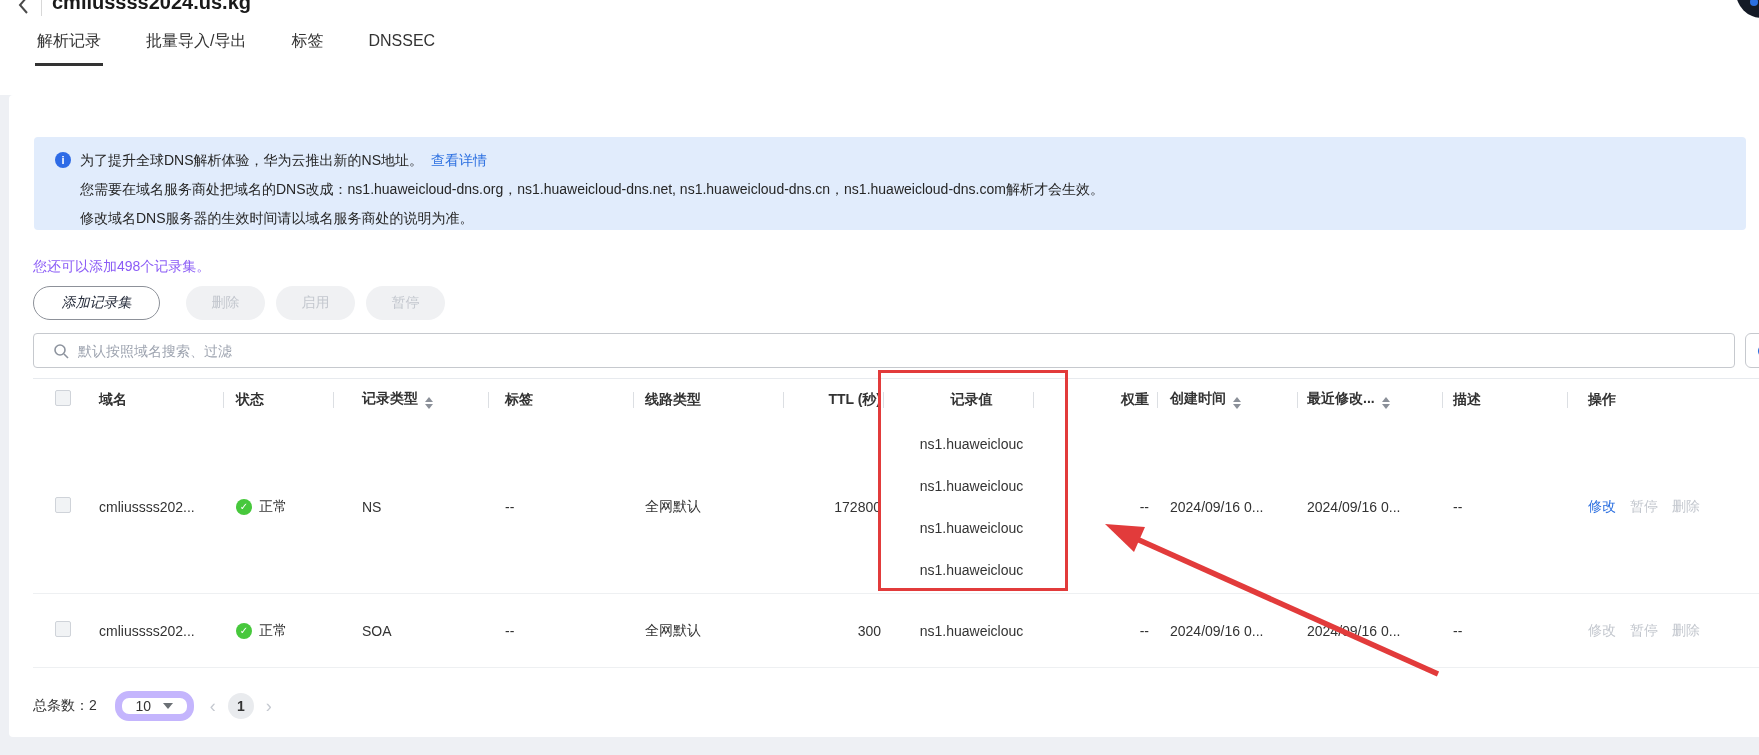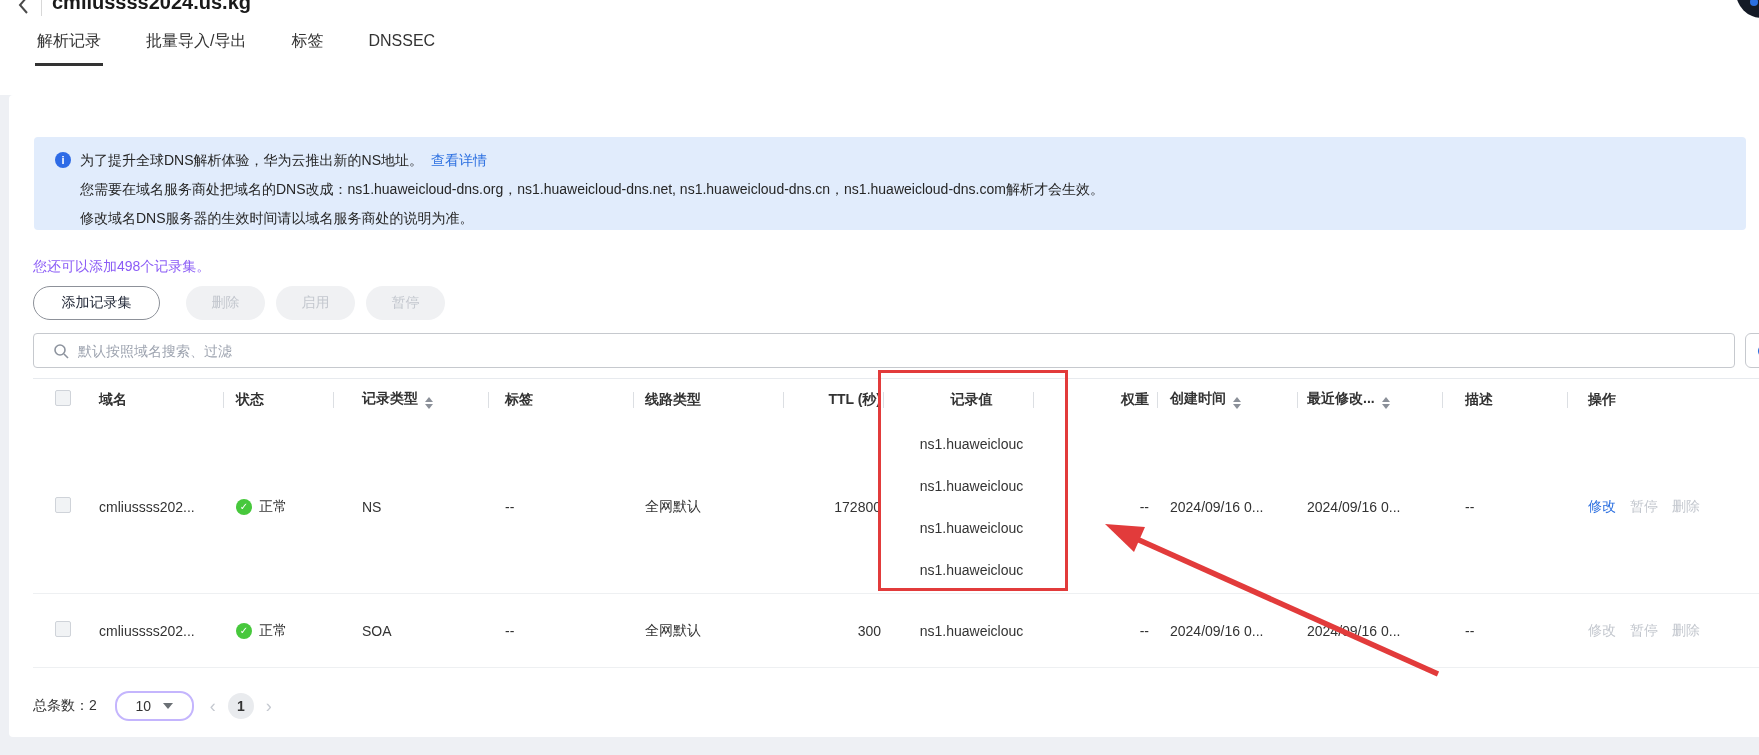--- a/index.html
+++ b/index.html
@@ -32,21 +32,21 @@
     color:#fff; font-size:11px; font-weight:bold; font-style:normal; display:flex; align-items:center; justify-content:center; }
   .b-line { position:absolute; left:46px; height:20px; line-height:20px; font-size:14px; color:#262626; white-space:nowrap; }
   .b-line1 { top:13px; } .b-line2 { top:42px; } .b-line3 { top:71px; }
   .b-link { color:#2b6fe0; margin-left:8px; cursor:pointer; }
 
   .quota { position:absolute; left:24px; top:163px; font-size:14px; color:#8b5cf6; }
 
   
   .toolbar { position:absolute; left:24px; top:191px; display:flex; align-items:center; }
   .btn { height:34px; border-radius:18px; font-size:14px; display:flex; align-items:center; justify-content:center; cursor:pointer; }
-  .btn-add { width:127px; background:#fff; border:1px solid #8d9199; color:#252b3a; margin-right:26px; }
+  .btn-add { width:127px; background:#fff; border:1px solid #8d9199; color:#252b3a; margin-right:26px;font-style:italic; }
   .btn-dis { width:79px; background:#f0f1f3; border:none; color:#c3c7ce; margin-right:11px; cursor:default; }
 
   
   .searchbar { position:absolute; left:24px; top:238px; width:1702px; height:35px; background:#fff;
     border:1px solid #c6c9ce; border-radius:4px; display:flex; align-items:center;padding-left:7px; }
   .search-icon { margin:0 9px 0 12px; flex:none; }
   .searchbar input { flex:1; border:none; outline:none; font-size:14px; color:#333; background:transparent; font-family:inherit; }
   .searchbar input::placeholder { color:#9ea4b0; }
   .refreshbtn { position:absolute; left:1736px; top:238px; width:40px; height:35px; background:#fff;
     border:1px solid #c6c9ce; border-radius:6px; display:flex; align-items:center; justify-content:center; cursor:pointer; }
@@ -61,21 +61,21 @@
   .c2 { width:135px; padding-left:11px; }
   .c3 { width:110px; padding-left:13px; }
   .c4 { width:155px; padding-left:29px; }
   .c5 { width:145px; padding-left:17px; }
   .c6 { width:150px; padding-left:12px; }
   .c7 { width:100px; padding-right:2px; text-align:right;padding-left:33px; }
   .c8 { width:150px; padding-left:27px;text-align:center; }
   .c9 { width:124px; padding-right:8px; text-align:right; }
   .c10 { width:140px; padding-left:13px; }
   .c11 { width:145px; padding-left:10px; }
-  .c12 { width:125px; padding-left:23px; }
+  .c12 { width:125px; padding-left:11px; }
   .c13 { width:193px; padding-left:21px; }
   .thead .sep { position:relative; }
   .thead .sep::before { content:""; position:absolute; left:0; top:50%; margin-top:-8px; width:1px; height:16px; background:#dcdfe3; }
   .checkbox { display:inline-block; width:16px; height:16px; border:1px solid #cfd3d9; background:#f1f3f5; border-radius:2px; cursor:pointer; }
   .sort { display:inline-flex; flex-direction:column; margin-left:7px; vertical-align:1px; cursor:pointer; }
   .sort i { display:block; width:0; height:0; border-left:4px solid transparent; border-right:4px solid transparent; }
   .sort .up { border-bottom:5px solid #8b9099; margin-bottom:2px; }
   .sort .dn { border-top:5px solid #8b9099; }
   .status { display:flex; align-items:center; }
   .status-dot { width:16px; height:16px; border-radius:50%; background:#47c83c; color:#fff; font-size:10px; font-weight:bold;
@@ -83,21 +83,21 @@
   .vals { display:flex; flex-direction:column; justify-content:center; }
   .vals span { line-height:42px; display:block; }
   .actions { display:flex; }
   .act { margin-right:14px; cursor:pointer; }
   .act.on { color:#2b6fe0; }
   .act.off { color:#c3c7ce; }
 
   
   .pagination { position:absolute; left:24px; top:595px; height:32px; display:flex; align-items:center; font-size:14px; }
   .pg-total { color:#333; }
-  .pg-size { margin-left:18px; width:79px; height:30px; border:2px solid #c4b5fd; border-radius:14px; background:#fff;
+  .pg-size { margin-left:18px; width:79px; height:30px; border:7px solid #c4b5fd; border-radius:14px; background:#fff;
     display:flex; align-items:center; justify-content:center; cursor:pointer; }
   .pg-size .val { margin-right:12px; }
   .chev-dn { width:0; height:0; border-left:5px solid transparent; border-right:5px solid transparent; border-top:6px solid #6b7075; }
   .pg-arrow { margin-left:16px; color:#c5c9d0; font-size:18px; line-height:18px; cursor:pointer; }
   .pg-page { margin-left:12px; width:26px; height:26px; border-radius:50%; background:#e9ebee; color:#333; font-weight:bold;
     display:flex; align-items:center; justify-content:center; cursor:pointer; }
   .pg-next { margin-left:12px; }
 
   
   .redbox { position:absolute; left:878px; top:370px; width:190px; height:221px; border:3px solid #e23b3b; pointer-events:none; }

